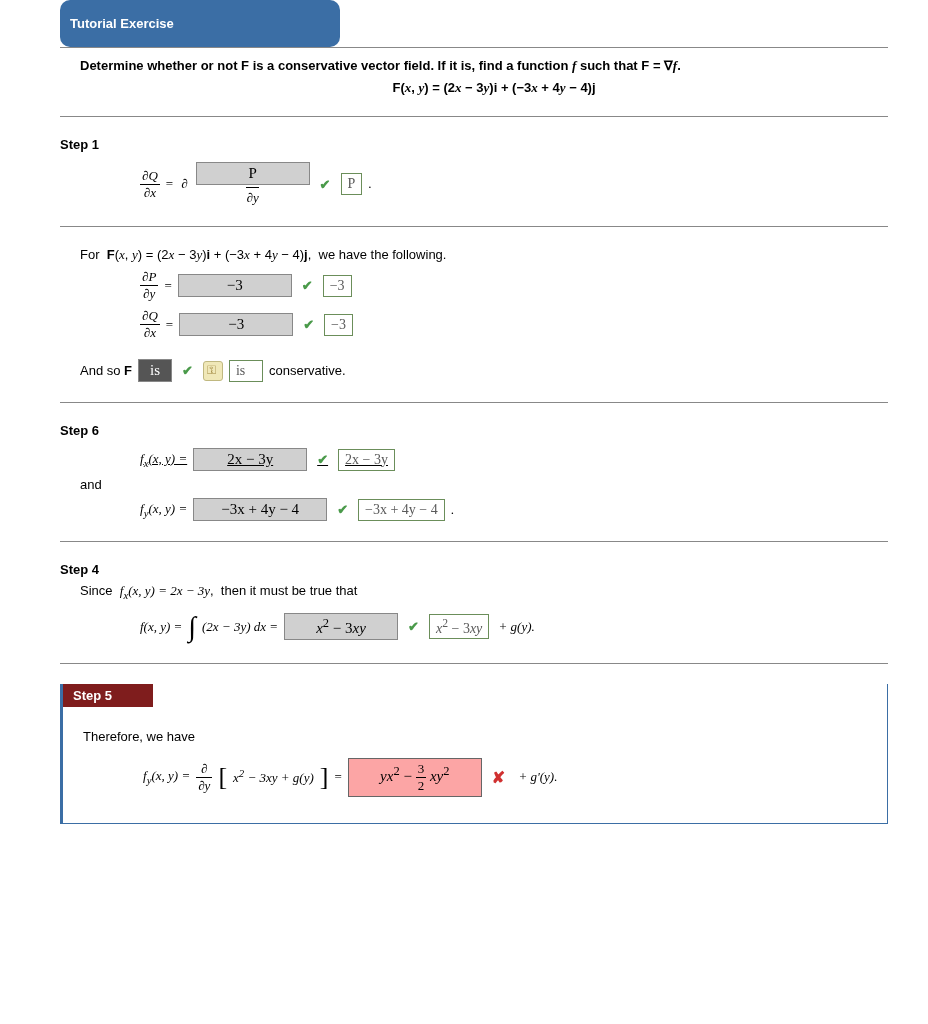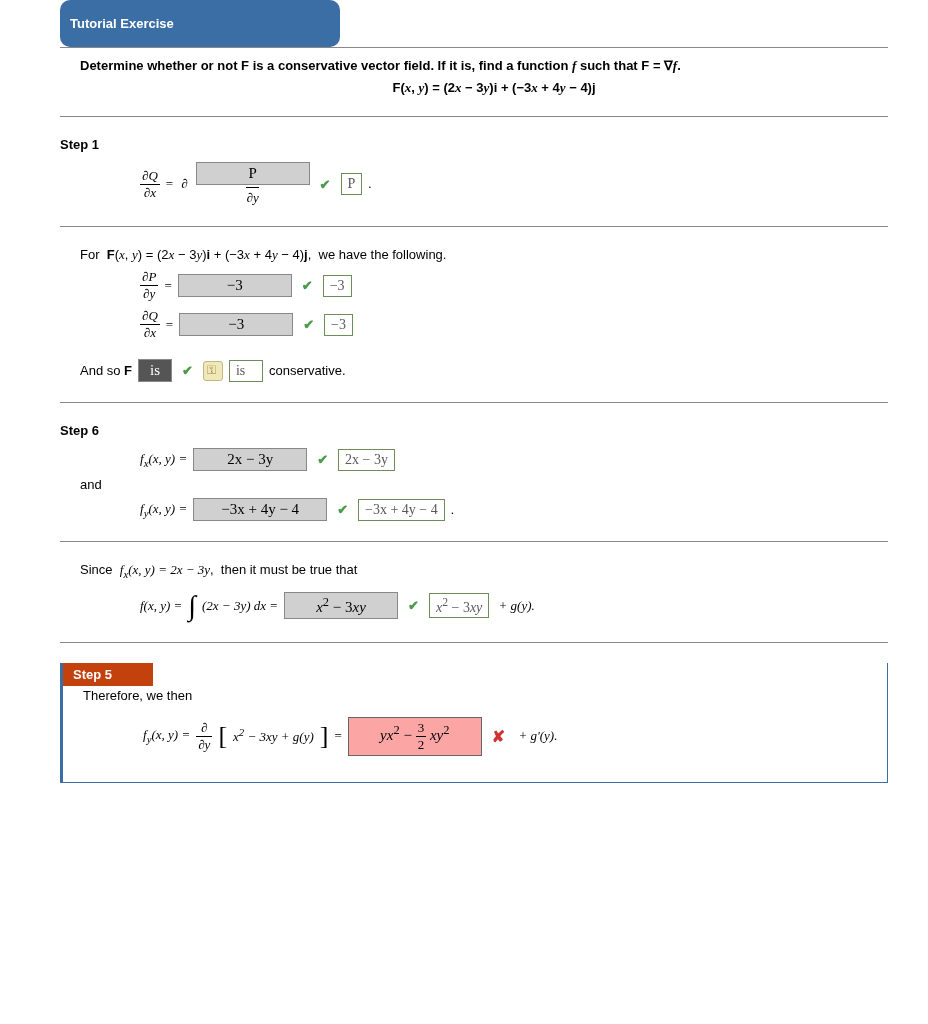--- a/index.html
+++ b/index.html
@@ -114,27 +114,27 @@
     margin: 6px 0;
   }
   .step5-box {
     border-left: 3px solid #3b6ea5;
     border-right: 1px solid #3b6ea5;
     border-bottom: 1px solid #3b6ea5;
     padding: 0 0 20px 0;
     margin-top: 20px;
   }
   .step5-header {
-    background: #c2410c;
+    background: #7f1d1d;
     color: #fff;
     font-weight: bold;
     padding: 4px 10px;
     display: inline-block;
     width: 70px;
-    margin-bottom: 2px;
+    margin-bottom: 22px;
   }
   .integral { font-size: 28px; font-family: "Times New Roman", serif; vertical-align: middle;}
   .bracket { font-size: 26px; font-family: "Times New Roman", serif; vertical-align: middle;}
   .prompt { margin: 10px 0 16px 0; font-weight: bold; }
 </style>
 </head>
 <body>
 
 <div class="page">
 
@@ -215,40 +215,41 @@
         <span> conservative.</span>
       </div>
     </div>
   </div>
 
   <div class="divider"></div>
 
   <div class="section">
     <div class="step-title">Step 6</div>
     <div class="indent">
-      <div class="indent2 eq-row" style="margin-top:10px;">
+      <div class="indent2 eq-row" style="margin-top:10px;text-decoration:underline;">
         <span class="math">f<sub>x</sub>(x, y) =</span>
         <span class="answer-box">2x − 3y</span>
         <span class="tick">✔</span>
         <span class="correct-box">2x − 3y</span>
       </div>
       <div>and</div>
       <div class="indent2 eq-row">
         <span class="math">f<sub>y</sub>(x, y) =</span>
         <span class="answer-box" style="min-width:120px;">−3x + 4y − 4</span>
         <span class="tick">✔</span>
         <span class="correct-box">−3x + 4y − 4</span>
         <span class="mathup">.</span>
       </div>
     </div>
   </div>
 
   <div class="divider"></div>
 
   <div class="section">
+    <div class="step-title">Step 4</div>
     <div class="indent">
       <div>
         Since &nbsp;<span class="math">f<sub>x</sub>(x, y) = 2x − 3y</span>,&nbsp; then it must be true that
       </div>
       <div class="indent2 eq-row" style="margin-top:10px;">
         <span class="math">f(x, y) =</span>
         <span class="integral">∫</span>
         <span class="math">(2x − 3y) dx =</span>
         <span class="answer-box">
           <span class="math">x</span><sup>2</sup> − 3<span class="math">xy</span>
@@ -260,21 +261,21 @@
         <span class="math">&nbsp;+ g(y).</span>
       </div>
     </div>
   </div>
 
   <div class="divider"></div>
 
   <div class="step5-box">
     <div class="step5-header">Step 5</div>
     <div class="indent">
-      <div>Therefore, we then</div>
+      <div>Therefore, we have</div>
       <div class="indent2 eq-row" style="margin-top:14px;">
         <span class="math">f<sub>y</sub>(x, y) =</span>
         <span class="frac">
           <span class="num">∂</span>
           <span class="den">∂y</span>
         </span>
         <span class="bracket">[</span>
         <span class="math">x<sup>2</sup> − 3xy + g(y)</span>
         <span class="bracket">]</span>
         <span class="mathup">=</span>

